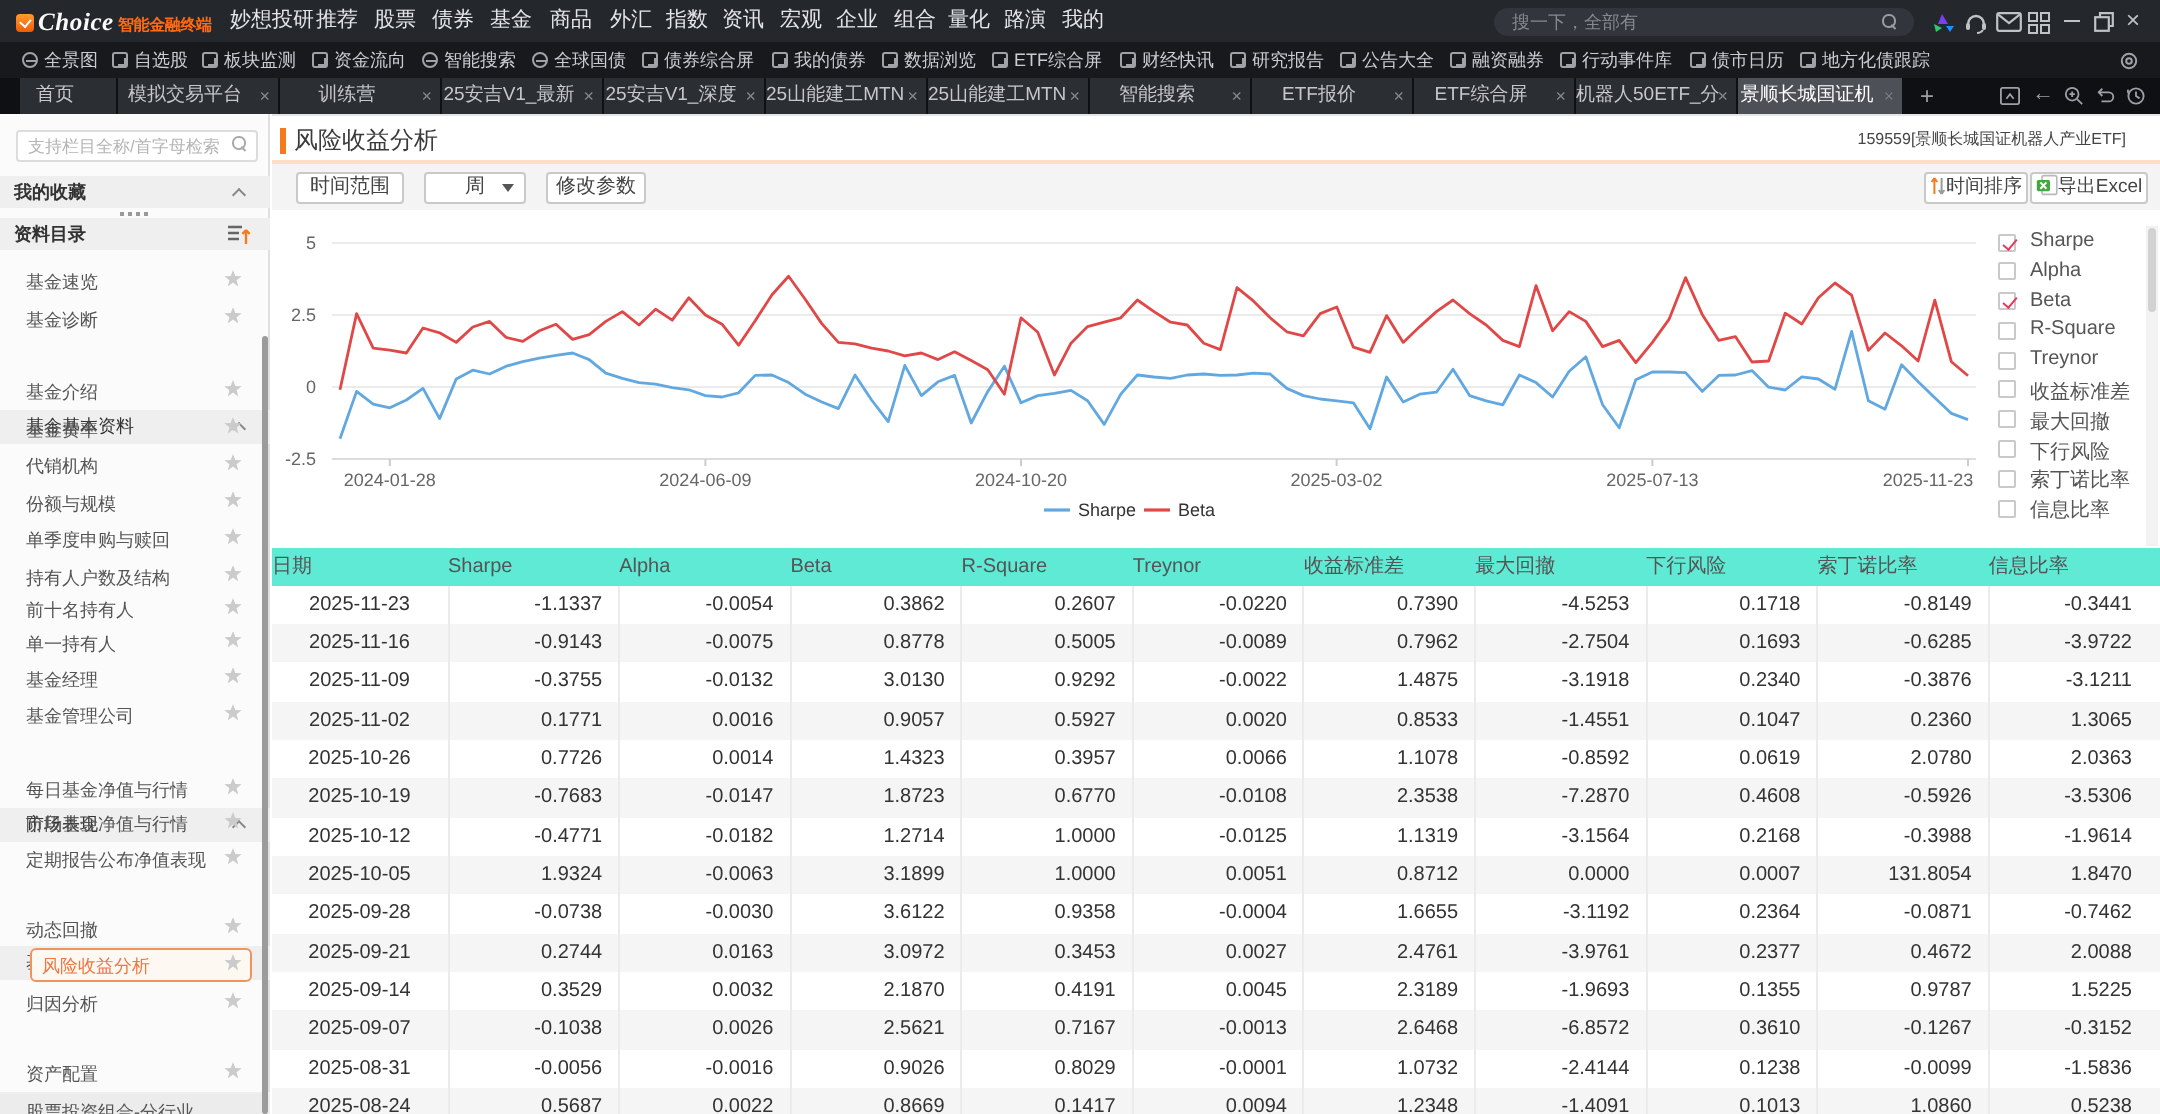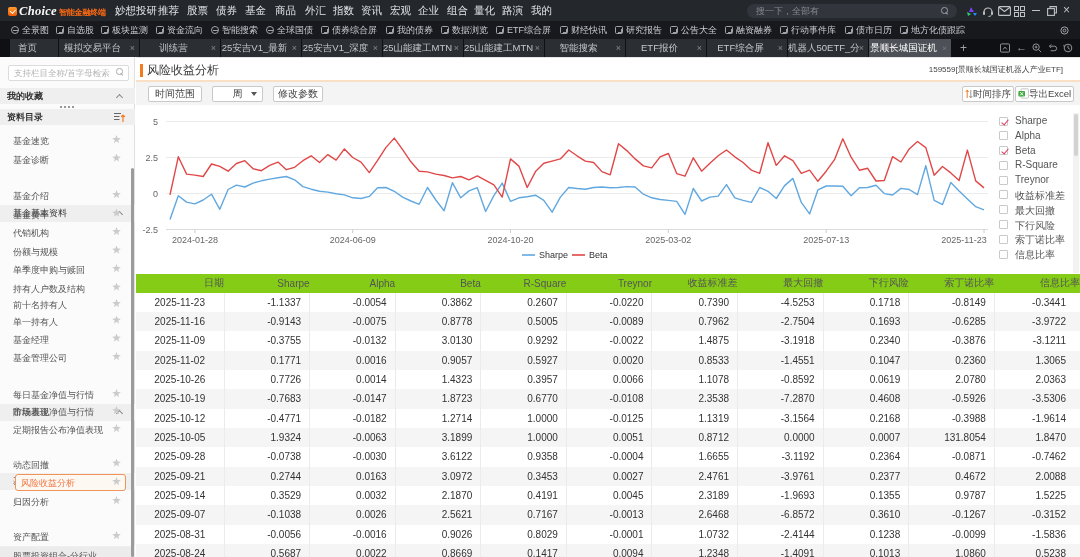--- a/index.html
+++ b/index.html
@@ -59,21 +59,21 @@
 #cbpanel{position:absolute;left:863px;top:56px;width:80px;}
 .cbrow{position:relative;height:14.8px;}
 .cbrow .box{position:absolute;left:0;top:2.5px;width:9px;height:9px;border:1px solid #c9c9c9;border-radius:1px;background:#fff;}
 .cbrow .ck{position:absolute;left:2px;top:3.5px;width:5px;height:7px;z-index:2;}
 .cbrow .ck:after{content:"";position:absolute;left:1.5px;top:0;width:3px;height:6px;border-right:1.6px solid #e8365f;border-bottom:1.6px solid #e8365f;transform:rotate(40deg);}
 .cbrow .lb{position:absolute;left:16px;top:1px;font-size:10px;color:#555;}
 #rsb{position:absolute;left:937px;top:55px;width:6px;height:160px;background:#f2f2f2;}
 #rsbt{position:absolute;left:938px;top:56px;width:4px;height:42px;background:#d2d2d2;border-radius:2px;}
 
 #tbl{position:absolute;left:0;top:216px;width:944px;border-collapse:collapse;table-layout:fixed;}
-#tbl th{background:#84cc16;font-size:10px;font-weight:normal;color:#555;height:18.5px;text-align:right;}
+#tbl th{background:#5eead4;font-size:10px;font-weight:normal;color:#555;height:18.5px;text-align:left;}
 #tbl td{font-size:10px;color:#333;height:19.35px;text-align:right;padding-right:8px;border-left:1px solid #ebebeb;}
 #tbl td.dc{text-align:center;padding-right:0;border-left:none;}
 #tbl tr.alt td{background:#f5f5f5;}
 #tbl td:last-child{padding-right:14px;}
 </style>
 </head>
 <body>
 <div id="page">
 
 <div id="row1">

